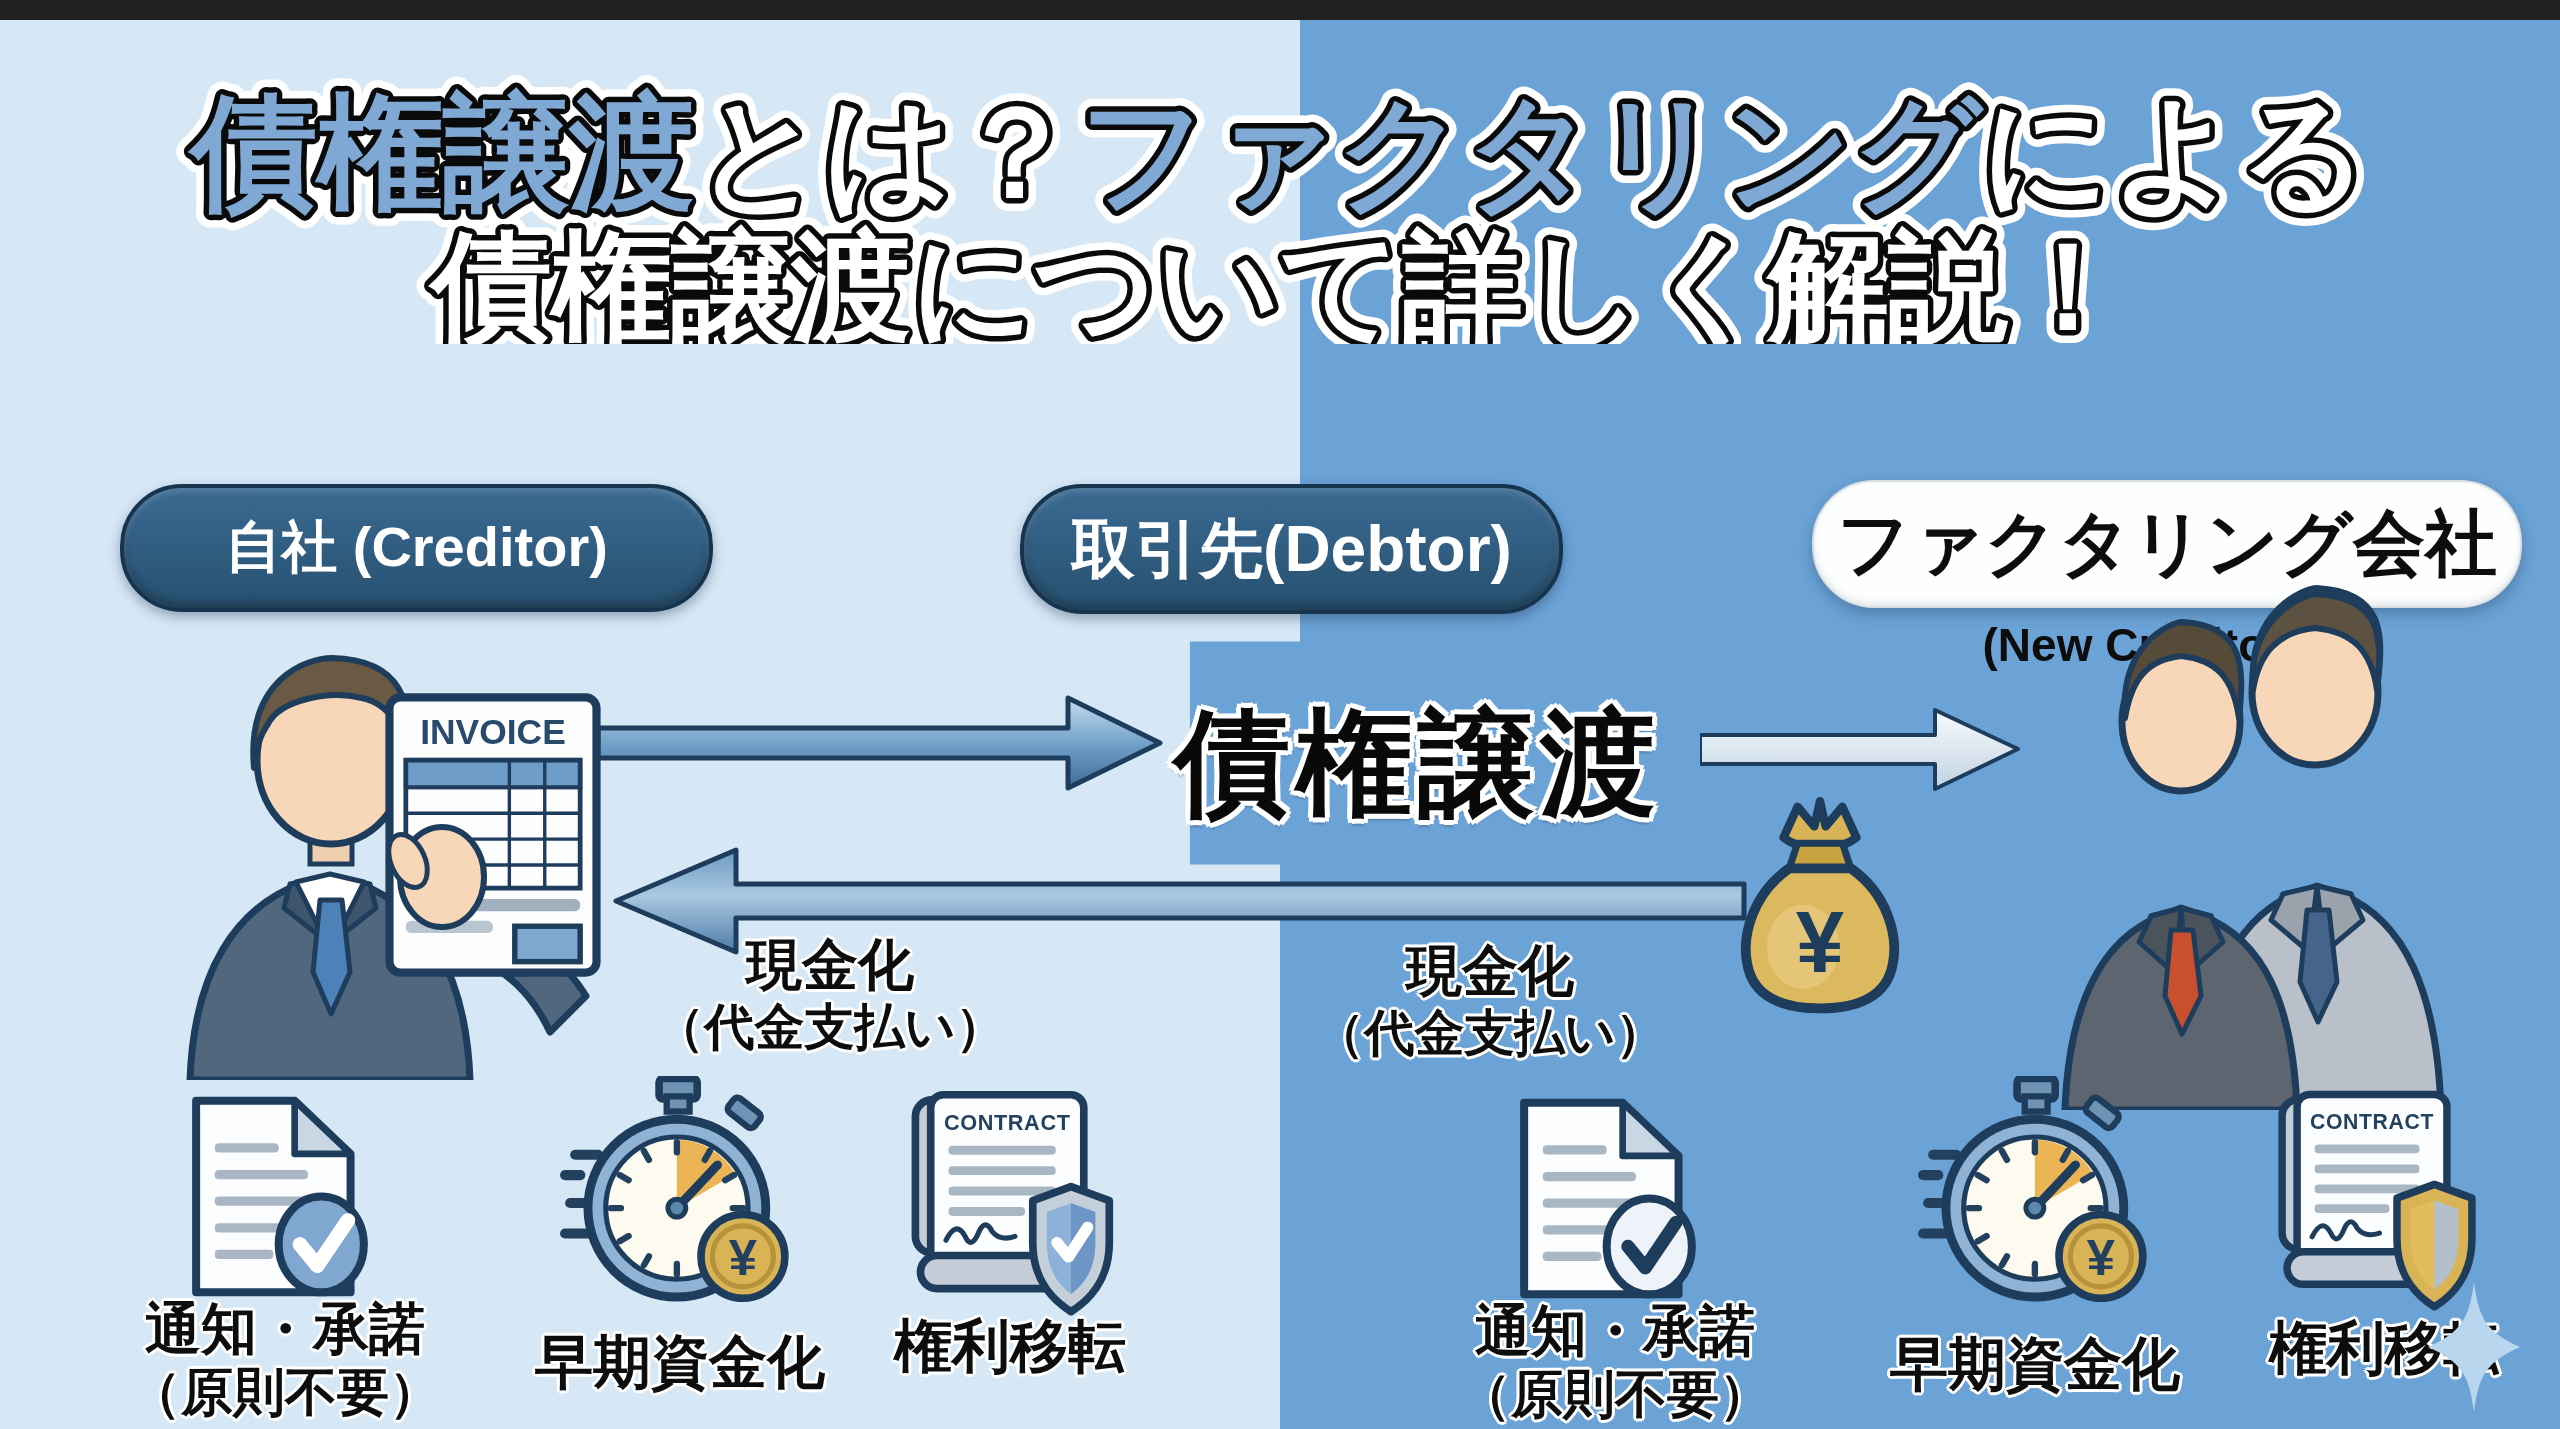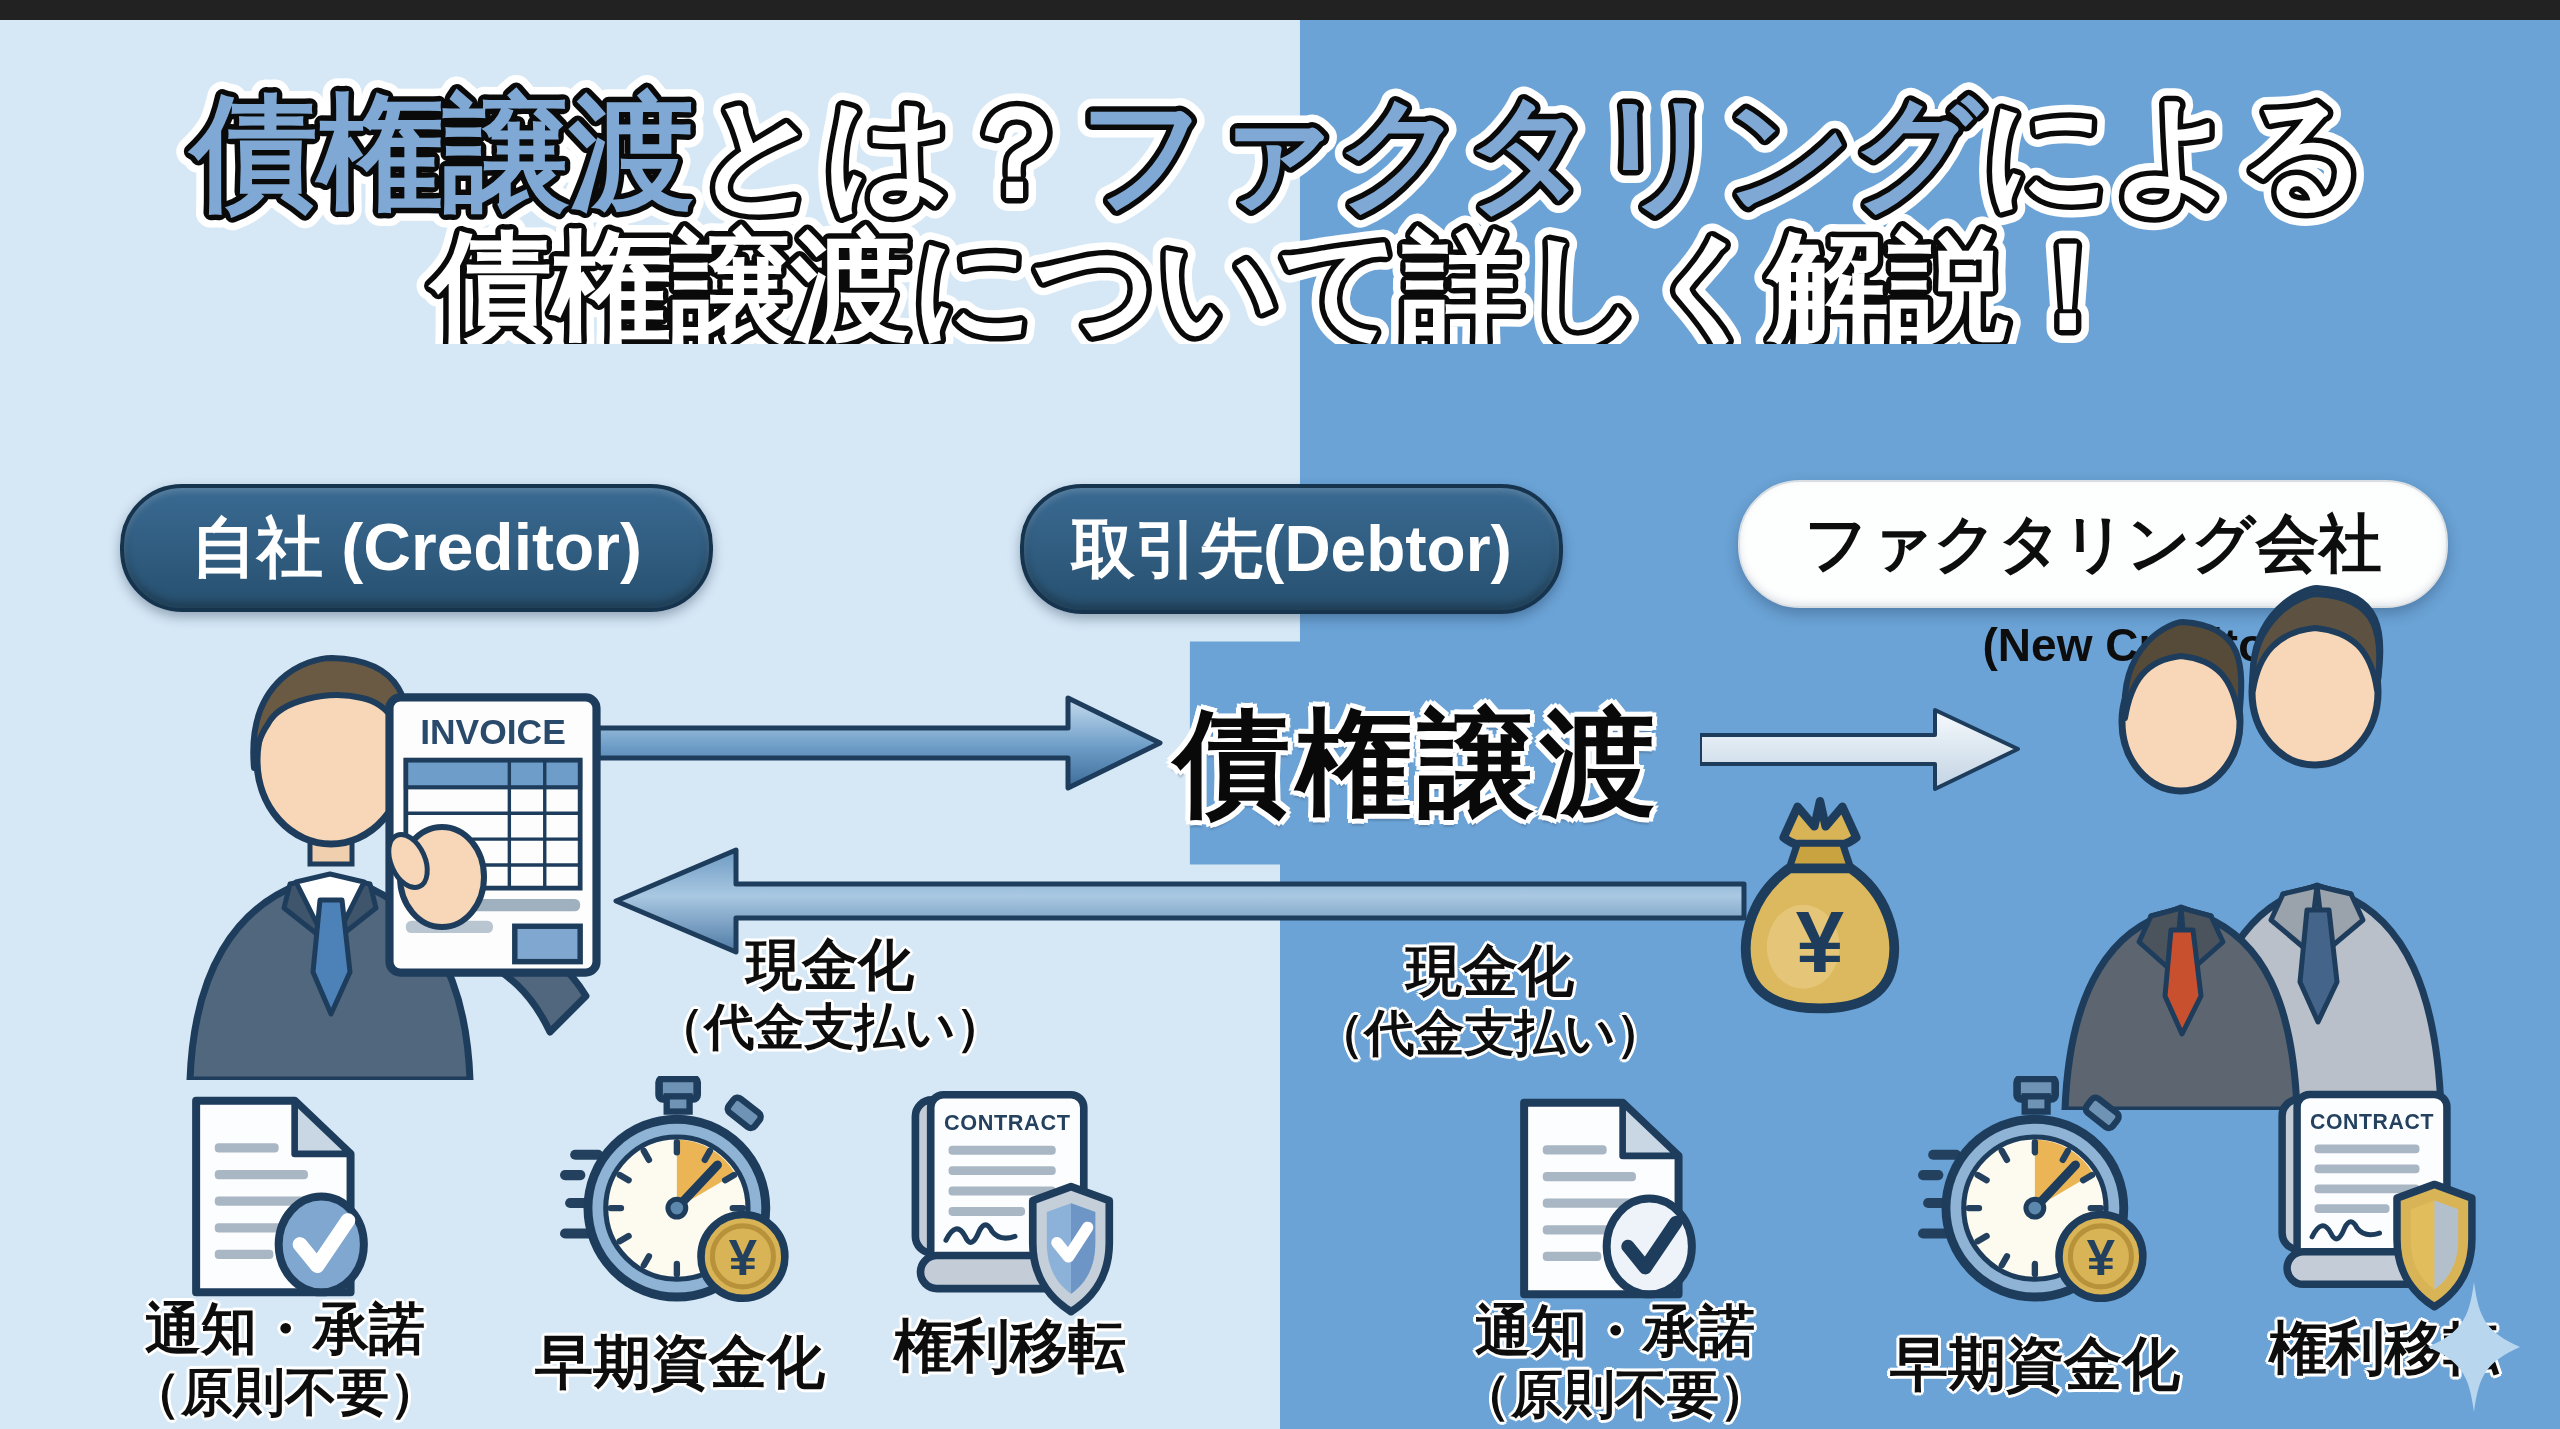--- a/index.html
+++ b/index.html
@@ -66,27 +66,27 @@
       </text>
       <text x="1280" y="284" font-size="120" fill="#ffffff" stroke="#ffffff" stroke-width="26" paint-order="stroke">債権譲渡について詳しく解説！</text>
 
       <text x="1280" y="152" font-size="126" stroke="#0a0a0a" stroke-width="11" paint-order="stroke">
         <tspan fill="#7fa9d4">債権譲渡</tspan><tspan fill="#ffffff">とは？</tspan><tspan fill="#7fa9d4">ファクタリング</tspan><tspan fill="#ffffff">による</tspan>
       </text>
       <text x="1280" y="284" font-size="120" fill="#ffffff" stroke="#0a0a0a" stroke-width="11" paint-order="stroke">債権譲渡について詳しく解説！</text>
     </g>
   </svg>
 
-  <div class="pill abs" style="left:120px;top:464px;width:585px;height:120px;font-size:66px;">
+  <div class="pill abs" style="left:120px;top:464px;width:585px;height:120px;font-size:56px;">
     <span>自社 (Creditor)</span>
   </div>
   <div class="pill abs" style="left:1020px;top:464px;width:535px;height:122px;font-size:64px;">
     <span>取引先(Debtor)</span>
   </div>
-  <div class="pill-white abs" style="left:1738px;top:460px;width:706px;height:124px;font-size:63px;">
+  <div class="pill-white abs" style="left:1812px;top:460px;width:706px;height:124px;font-size:72px;">
     <span>ファクタリング会社</span>
   </div>
   <div class="lbl abs" style="left:1788px;top:600px;width:706px;font-size:46px;">(New Creditor)</div>
 
 
   <div class="mid-transfer halo-big abs" style="left:1158px;top:666px;width:520px;font-size:116px;text-align:center;">債権譲渡</div>
 
   <div class="lbl halo abs" style="left:640px;top:914px;width:380px;font-size:56px;">現金化</div>
   <div class="lbl halo abs" style="left:590px;top:980px;width:480px;font-size:50px;">（代金支払い）</div>
 

